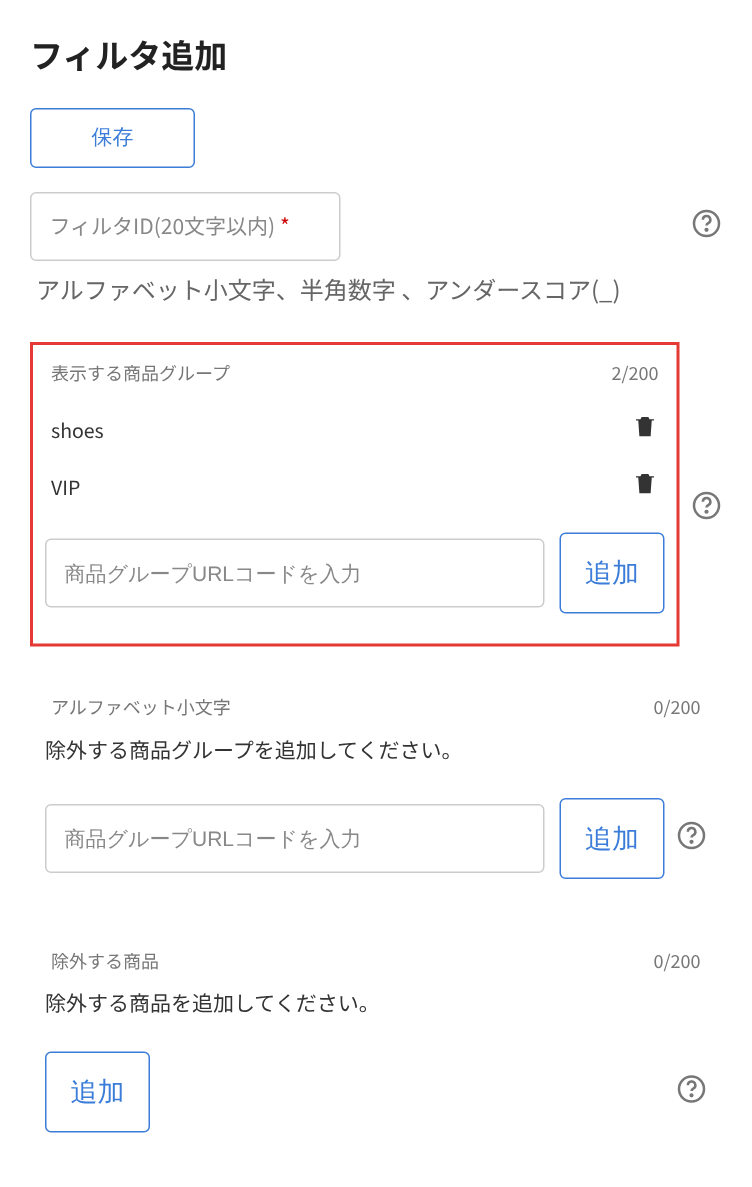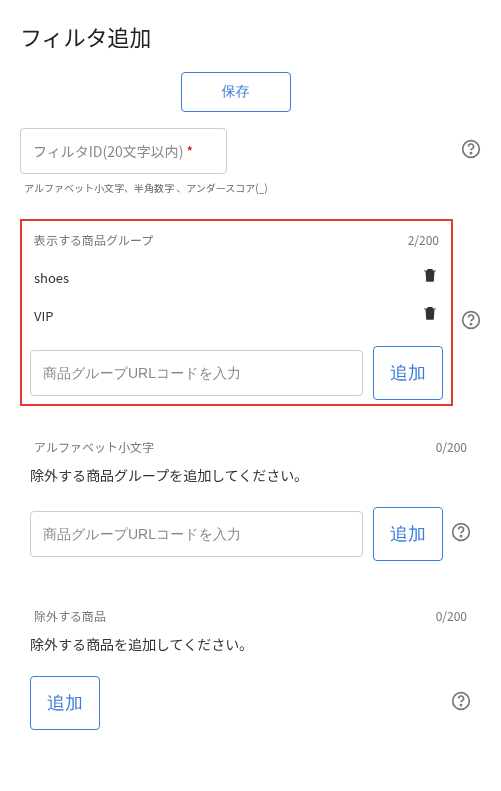--- a/index.html
+++ b/index.html
@@ -9,27 +9,27 @@
     }
     body {
       font-family: -apple-system, BlinkMacSystemFont, "Segoe UI", "Hiragino Sans", "Noto Sans JP", sans-serif;
       background: #ffffff;
       padding: 20px;
       width: 501px;
       color: #333;
     }
     .page-title {
       font-size: 22px;
-      font-weight: normal;
+      font-weight: bold;
       color: #222;
       margin-bottom: 20px;
     }
     .save-row {
       display: flex;
-      justify-content: center;
+      justify-content: flex-start;
       margin-bottom: 16px;
       padding-right: 30px;
     }
     .save-button {
       border: 1px solid #3b7dd8;
       color: #3b7dd8;
       background: #fff;
       padding: 10px 40px;
       border-radius: 4px;
       font-size: 14px;
@@ -53,35 +53,35 @@
       color: #888;
     }
     .required-star {
       color: #c00;
     }
     .help-icon {
       color: #777;
       flex-shrink: 0;
     }
     .hint-text {
-      font-size: 10px;
+      font-size: 16px;
       color: #666;
       margin-left: 4px;
       margin-bottom: 24px;
     }
     .section {
       position: relative;
       margin-bottom: 20px;
     }
     .section-inner {
       padding: 12px 10px 14px 10px;
     }
     .highlight-box {
       border: 2px solid #e53935;
-      padding: 10px 8px 4px 8px;
+      padding: 10px 8px 20px 8px;
     }
     .section-header {
       display: flex;
       justify-content: space-between;
       align-items: center;
       font-size: 12px;
       color: #777;
       margin-bottom: 10px;
       padding: 0 4px;
     }

